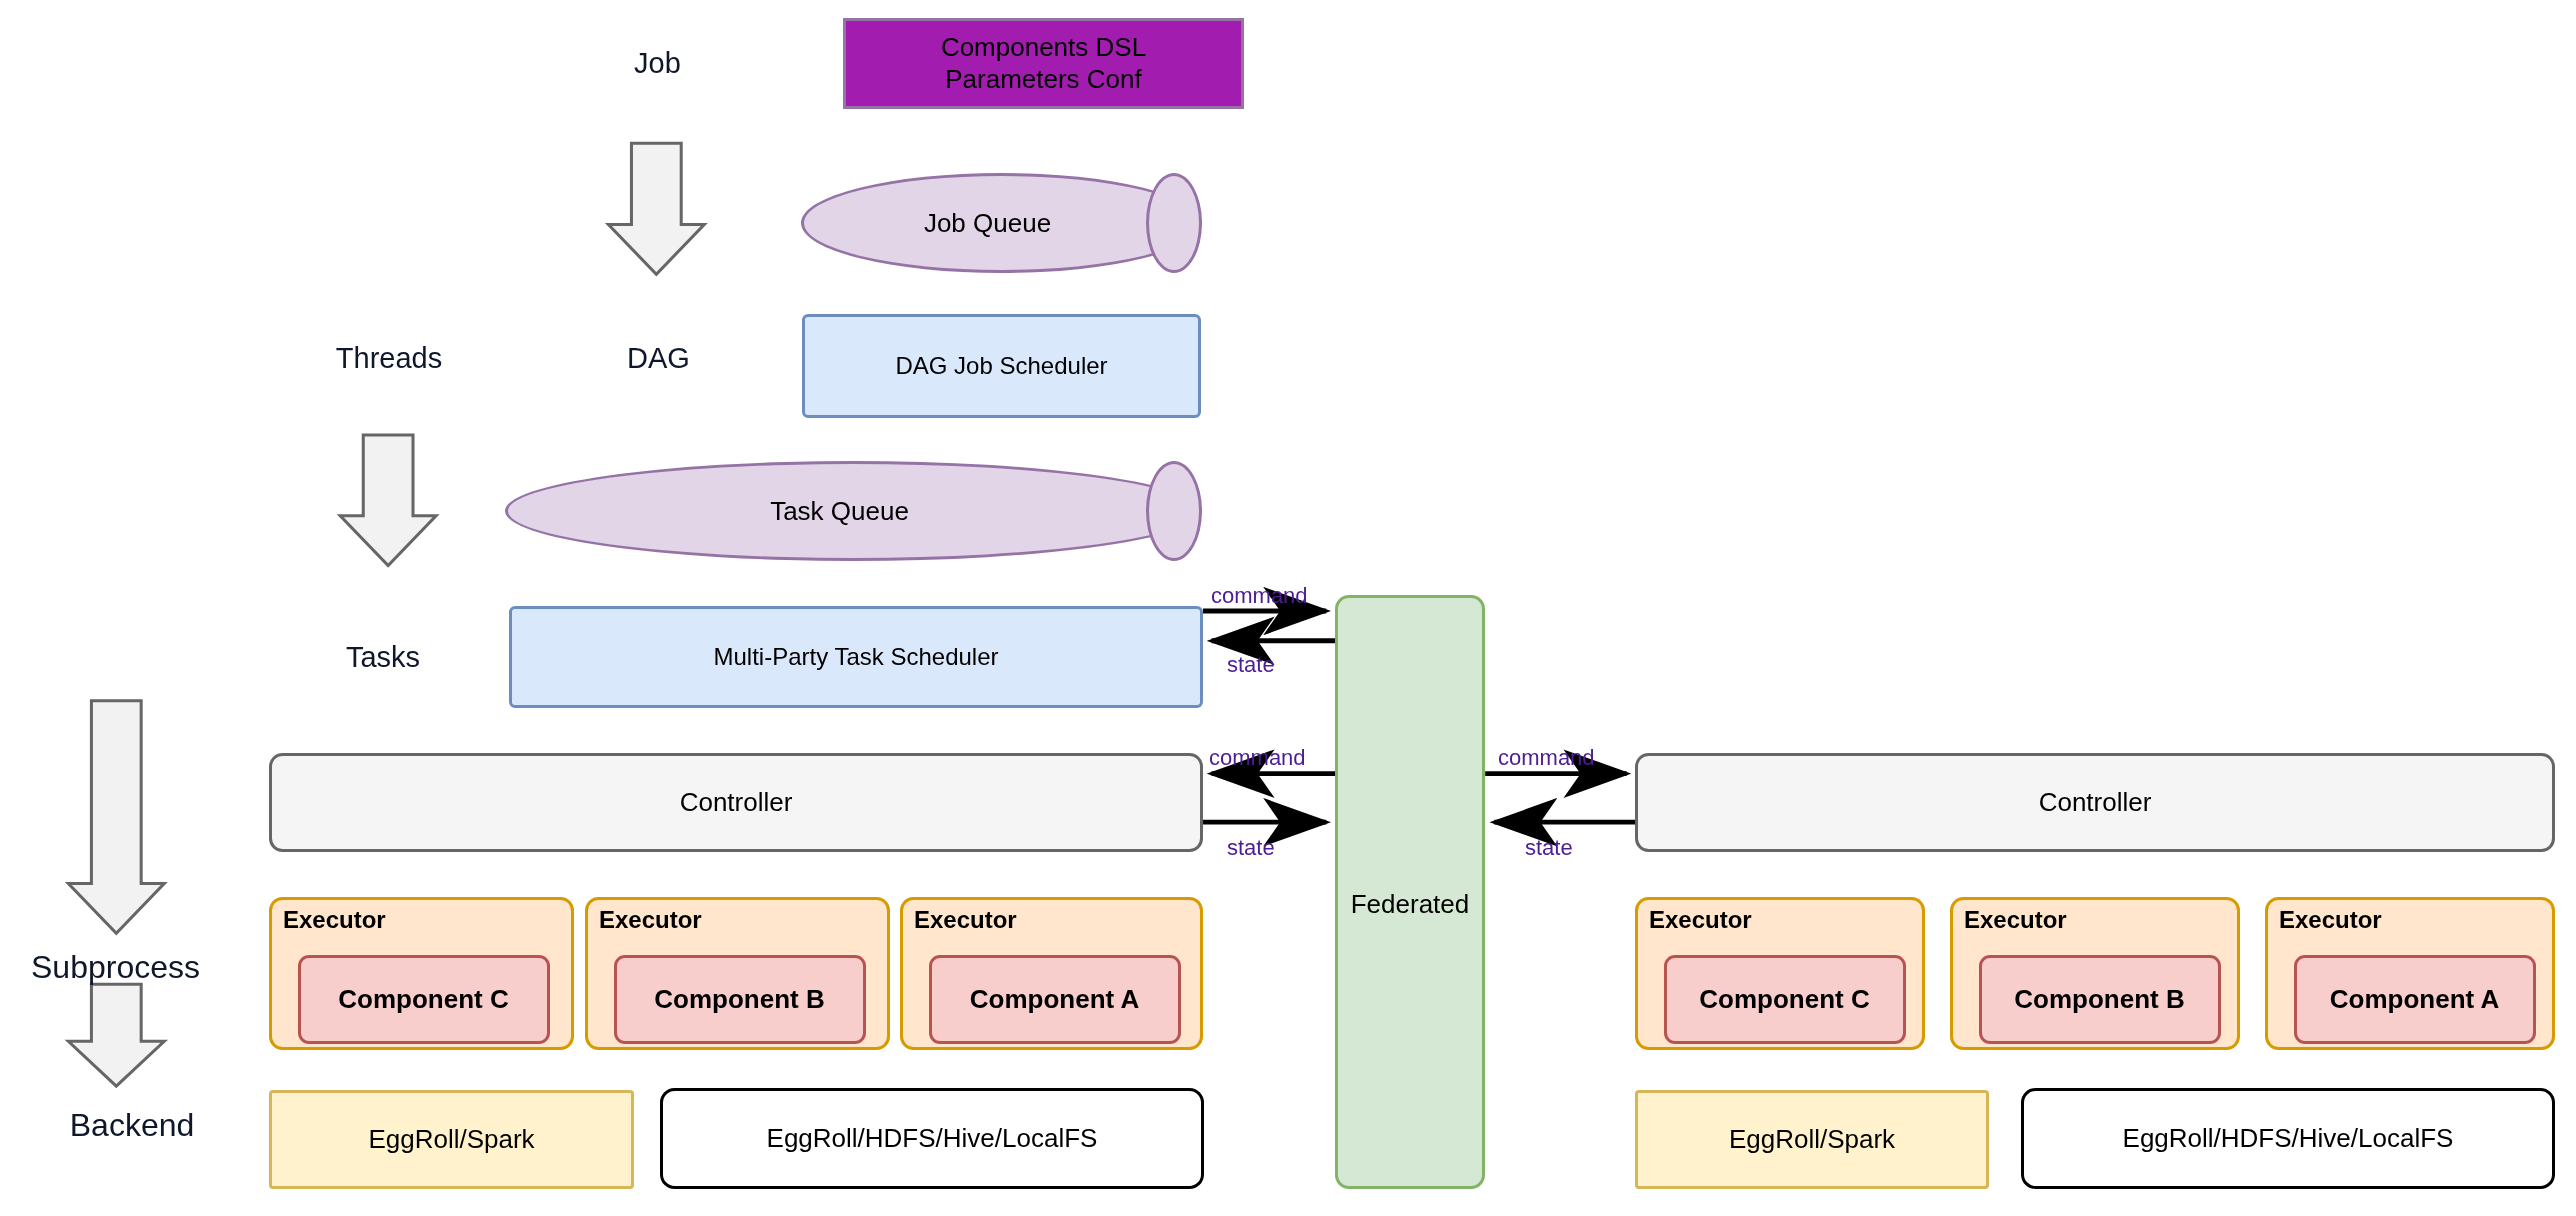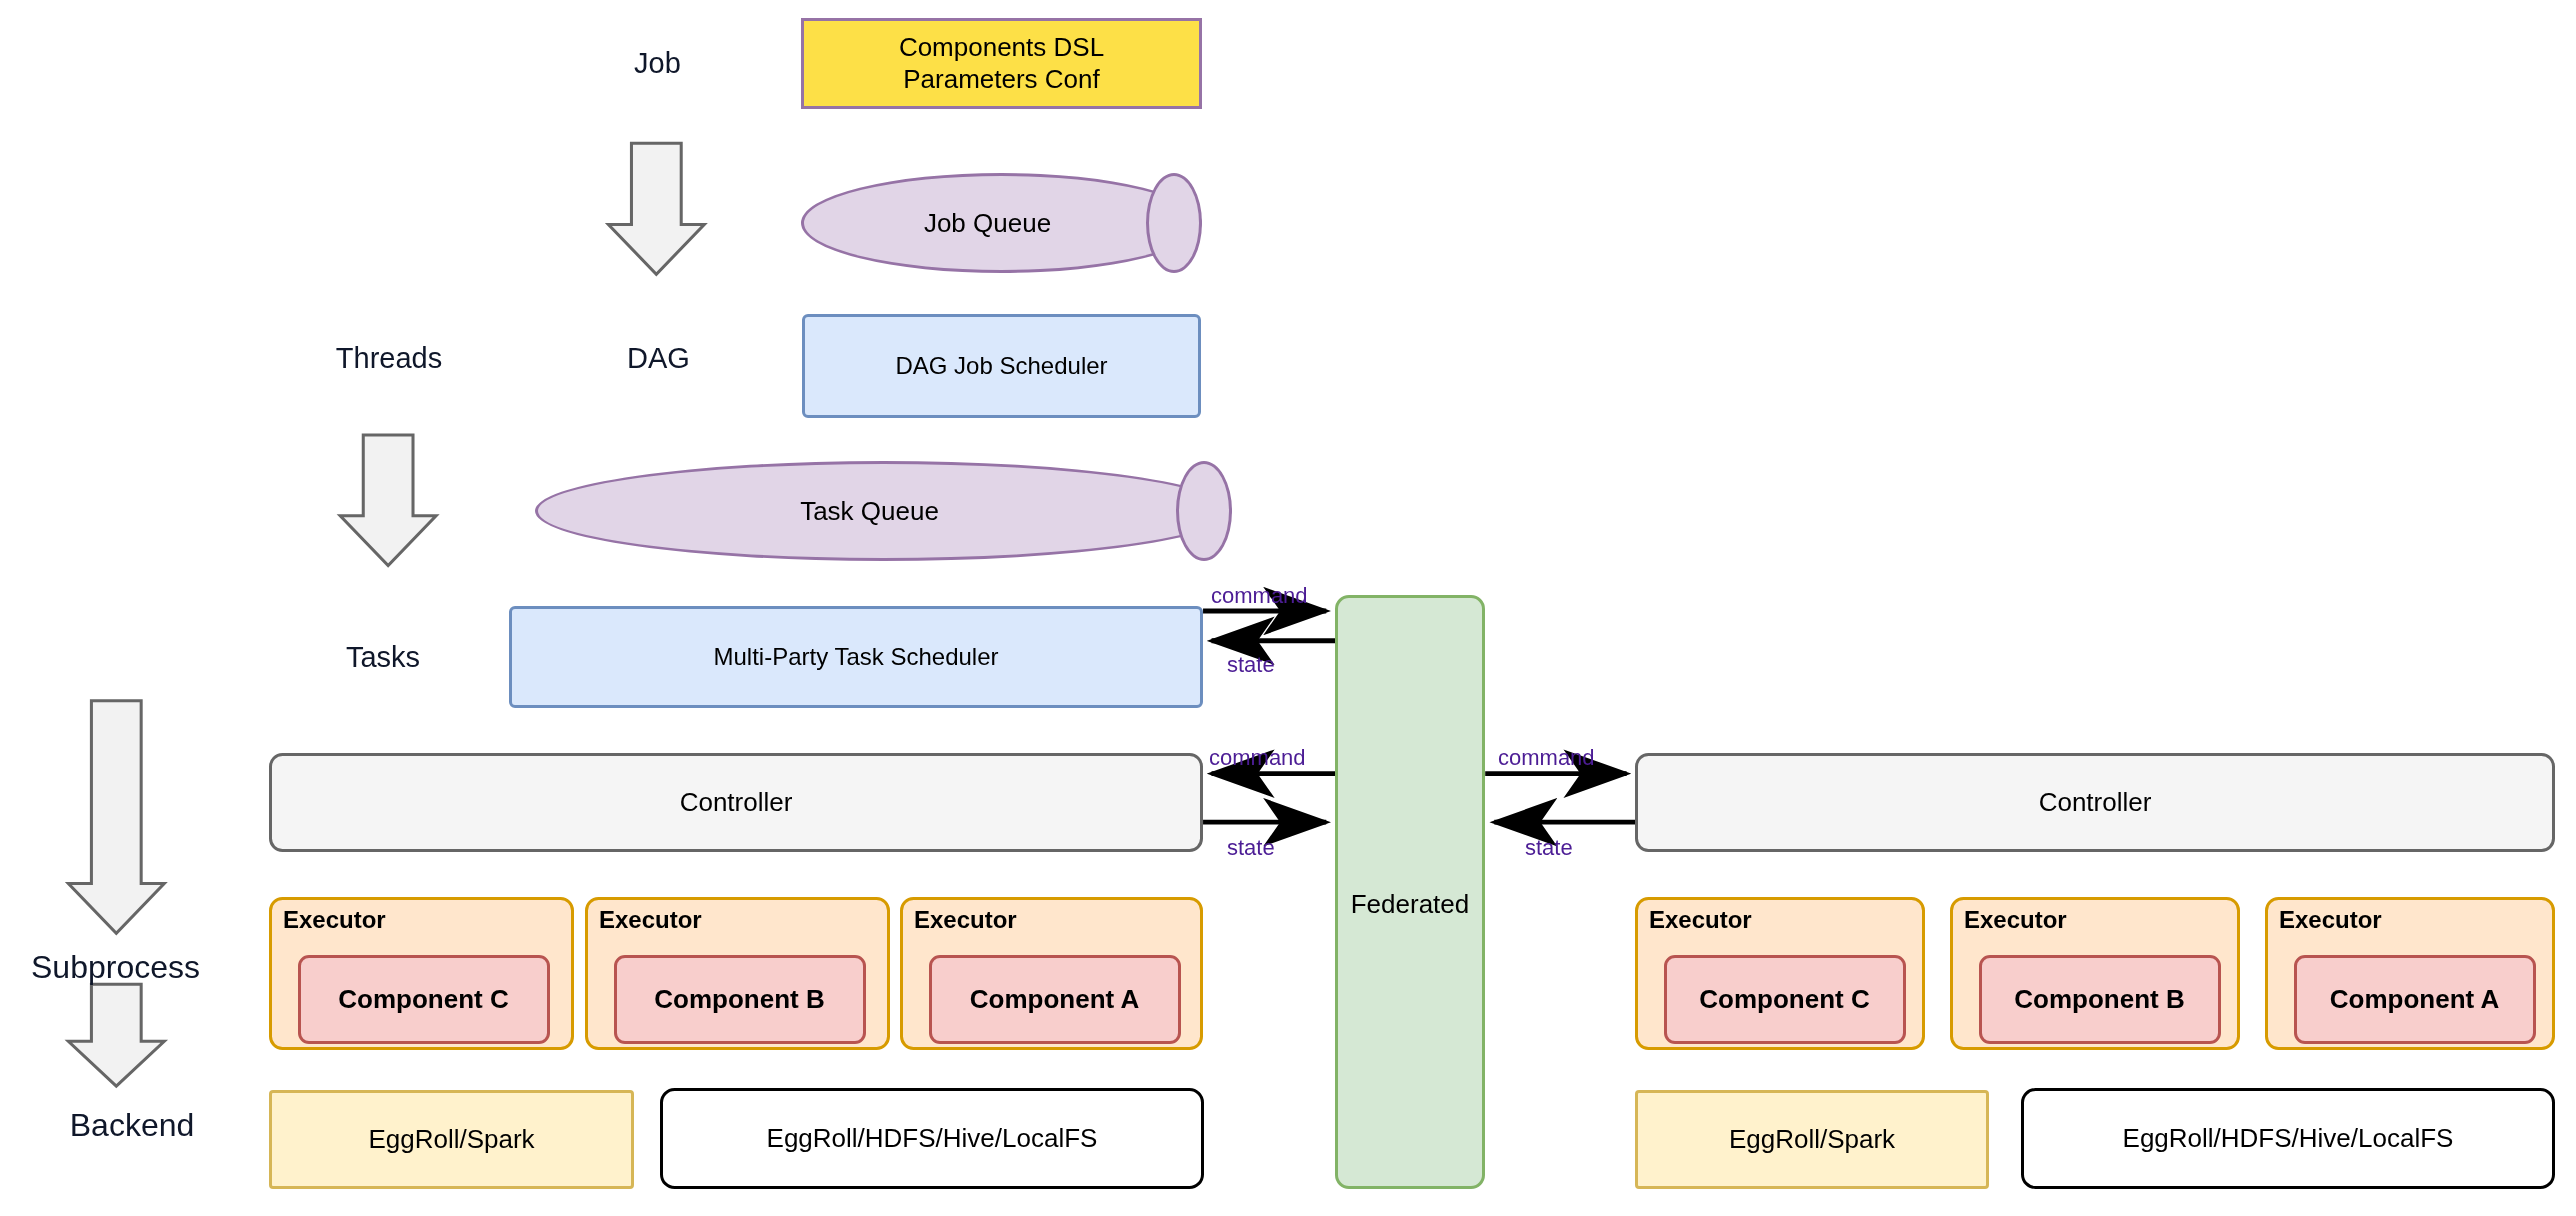--- a/index.html
+++ b/index.html
@@ -25,22 +25,23 @@
     align-items: center;
     justify-content: center;
     text-align: center;
     color: #000000;
     line-height: 1.22;
     white-space: pre-line;
   }
   
   .rect-dsl {
     border: 3px solid #9673A6;
-    background: #fde047;
-    font-size: 26px;
+    background: #a21caf;
+    font-size: 26px;
+    margin-left: 42px;
   }
   
   .box-blue {
     border: 3px solid #6C8EBF;
     background: #DAE8FC;
     border-radius: 6px;
     font-size: 24px;
   }
   
   .box-grey {
@@ -235,21 +236,21 @@
   <div class="cyl" style="left:801px; top:173px; width:401px; height:100px;">
     <div class="body"></div>
     <div class="cap"></div>
     <div class="cyl-label">Job Queue</div>
   </div>
 
   <div class="node box-blue" style="left:802px; top:314px; width:399px; height:104px;">
     <span>DAG Job Scheduler</span>
   </div>
 
-  <div class="cyl" style="left:535px; top:461px; width:697px; height:100px;">
+  <div class="cyl" style="left:505px; top:461px; width:697px; height:100px;">
     <div class="body"></div>
     <div class="cap"></div>
     <div class="cyl-label">Task Queue</div>
   </div>
 
   <div class="node box-blue" style="left:509px; top:606px; width:694px; height:102px;">
     <span>Multi-Party Task Scheduler</span>
   </div>
 
   <div class="node box-grey" style="left:269px; top:753px; width:934px; height:99px;">

